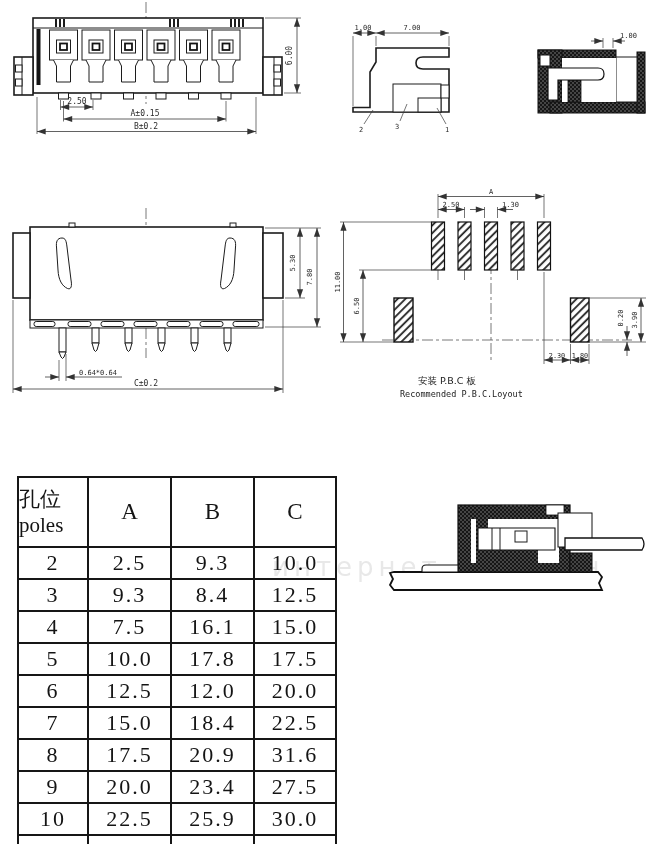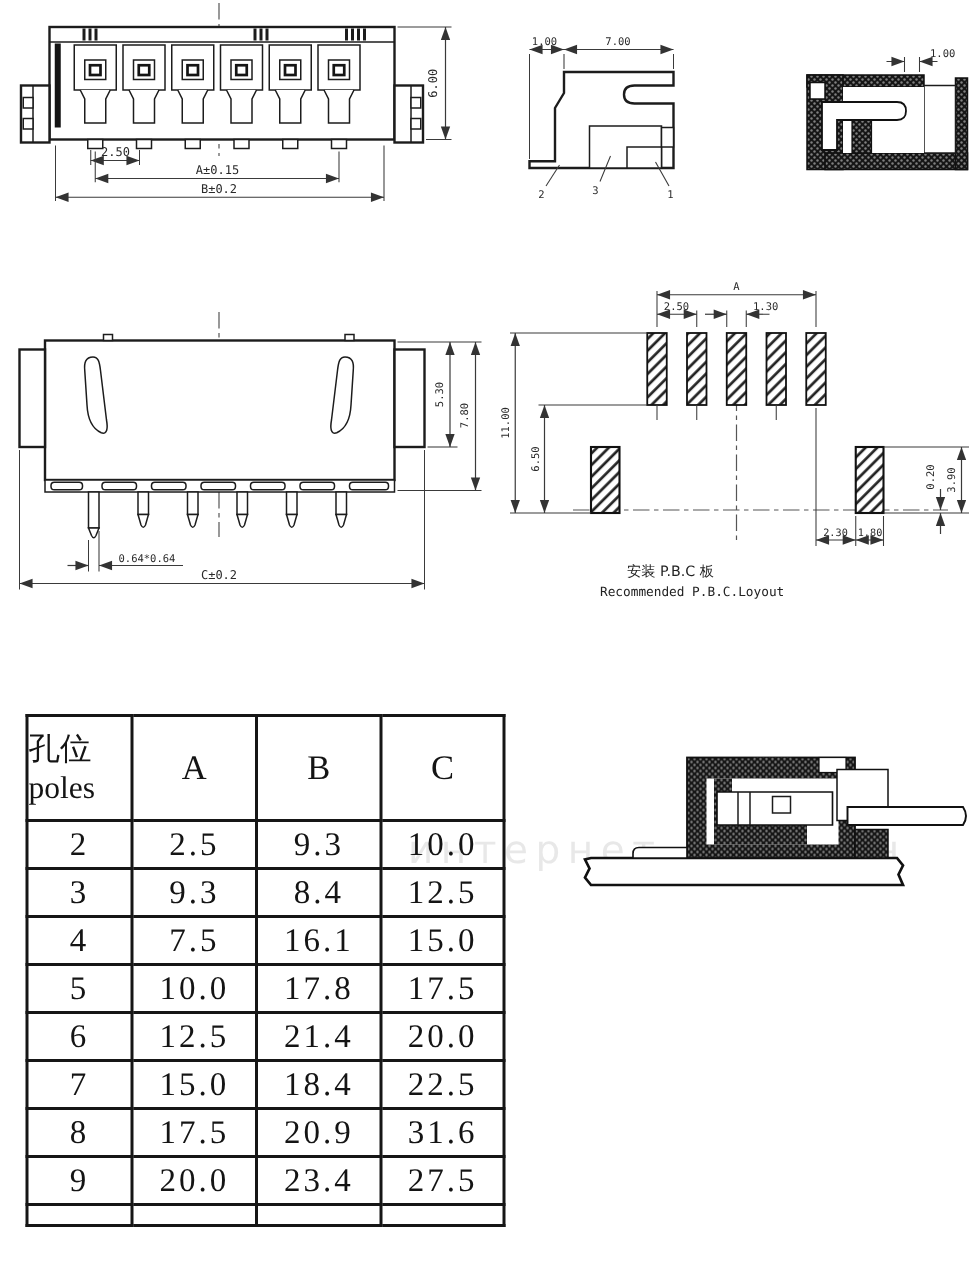--- a/index.html
+++ b/index.html
@@ -353,40 +353,46 @@
           </tr>
           <tr>
             <td>5</td>
             <td>10.0</td>
             <td>17.8</td>
             <td>17.5</td>
           </tr>
           <tr>
             <td>6</td>
             <td>12.5</td>
-            <td>21.4</td>
+            <td>12.0</td>
             <td>20.0</td>
           </tr>
           <tr>
             <td>7</td>
             <td>15.0</td>
             <td>18.4</td>
             <td>22.5</td>
           </tr>
           <tr>
             <td>8</td>
             <td>17.5</td>
             <td>20.9</td>
             <td>31.6</td>
           </tr>
           <tr>
             <td>9</td>
             <td>20.0</td>
             <td>23.4</td>
             <td>27.5</td>
+          </tr>
+          <tr>
+            <td>10</td>
+            <td>22.5</td>
+            <td>25.9</td>
+            <td>30.0</td>
           </tr>
         </tbody>
       <tfoot>
         <tr class="stub">
           <td></td>
             <td></td>
           <td></td>
             <td></td>
         </tr>
       </tfoot>

